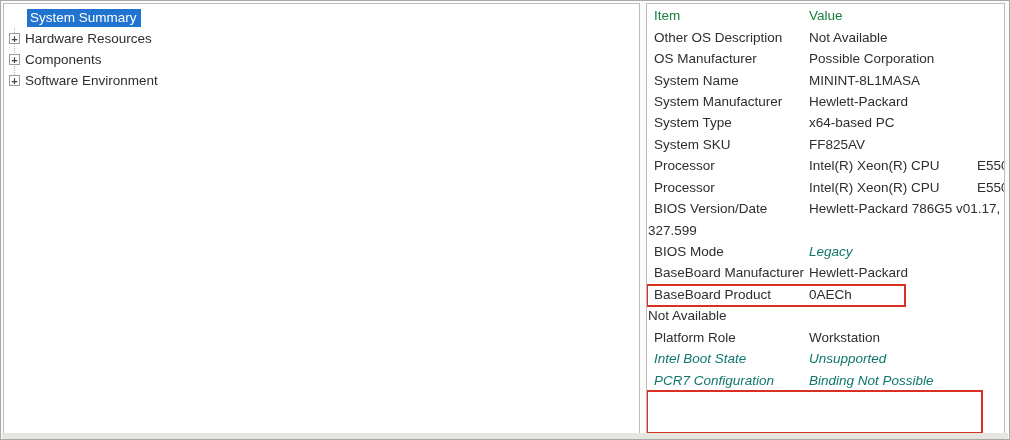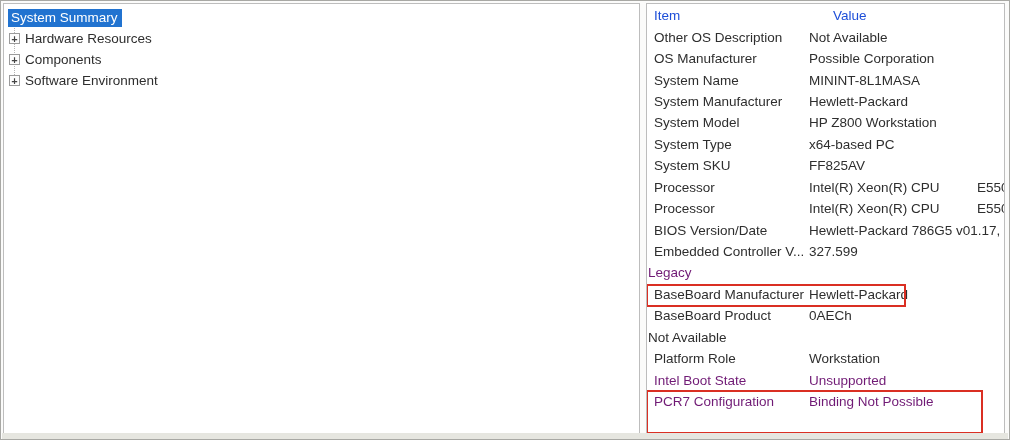--- a/index.html
+++ b/index.html
@@ -24,35 +24,35 @@
 
   
   .tree { position:relative; padding:3px 0 0 4px; font-size:13.5px; color:#2e2e2e; }
   .tree-connector {
     position:absolute; left:10px; top:24px; height:53px; width:0;
     border-left:1px dotted #b3b3b3;
   }
   .tree-row { height:21px; display:flex; align-items:center; position:relative; }
   .tree-row .sel {
     display:inline-block; background:#2173d0; color:#fff;
-    padding:1px 4px 2px 3px; margin-left:0;
+    padding:1px 4px 2px 3px; margin-left:19px;
   }
   .tree-row .expand {
     width:11px; height:11px; flex:0 0 11px; margin:0 5px 0 1px;
     border:1px solid #9b9b9b; background:#fdfdfd; color:#454545;
     font:bold 10px/9px "DejaVu Sans Mono",monospace; text-align:center;
   }
 
   
   .rows { position:relative; padding-top:1px; font-size:13.5px; color:#2e2e2e; }
   .row { height:21.45px; display:flex; align-items:center; }
   .cell-item  { flex:0 0 161px; padding-left:7px; white-space:nowrap; overflow:hidden; }
   .cell-value { flex:1 1 auto; padding-left:1px; white-space:pre; overflow:hidden; }
-  .row.header { color:#1d4ed8;gap:24px; }
-  .olive { color:#701a75; }
+  .row.header { color:#15803d; }
+  .olive { color:#0f766e;font-style:italic; }
 
   .hl-box {
     position:absolute; border:2px solid #da2f23; pointer-events:none;
   }
   .hl-box.bios   { left:-1px; top:280px; width:260px; height:23px; }
   .hl-box.secure { left:-1px; top:386px; width:337px; height:44px; }
 </style>
 </head>
 <body>
 
@@ -97,48 +97,44 @@
         </div>
         <div class="row">
           <div class="cell-item">System Name</div>
           <div class="cell-value">MININT-8L1MASA</div>
         </div>
         <div class="row">
           <div class="cell-item">System Manufacturer</div>
           <div class="cell-value">Hewlett-Packard</div>
         </div>
         <div class="row">
-          <div class="cell-item">System Model</div>
-          <div class="cell-value">HP Z800 Workstation</div>
-        </div>
-        <div class="row">
           <div class="cell-item">System Type</div>
           <div class="cell-value">x64-based PC</div>
         </div>
         <div class="row">
           <div class="cell-item">System SKU</div>
           <div class="cell-value">FF825AV</div>
         </div>
         <div class="row">
           <div class="cell-item">Processor</div>
           <div class="cell-value">Intel(R) Xeon(R) CPU          E5506</div>
         </div>
         <div class="row">
           <div class="cell-item">Processor</div>
           <div class="cell-value">Intel(R) Xeon(R) CPU          E5506</div>
         </div>
         <div class="row">
           <div class="cell-item">BIOS Version/Date</div>
           <div class="cell-value">Hewlett-Packard 786G5 v01.17, 8/</div>
         </div>
         <div class="row">
-          <div class="cell-item">Embedded Controller V...</div>
           <div class="cell-value">327.599</div>
         </div>
         <div class="row">
+          <div class="cell-item">BIOS Mode</div>
           <div class="cell-value olive">Legacy</div>
         </div>
         <div class="row">
           <div class="cell-item">BaseBoard Manufacturer</div>
           <div class="cell-value">Hewlett-Packard</div>
         </div>
         <div class="row">
           <div class="cell-item">BaseBoard Product</div>
           <div class="cell-value">0AECh</div>
         </div>

